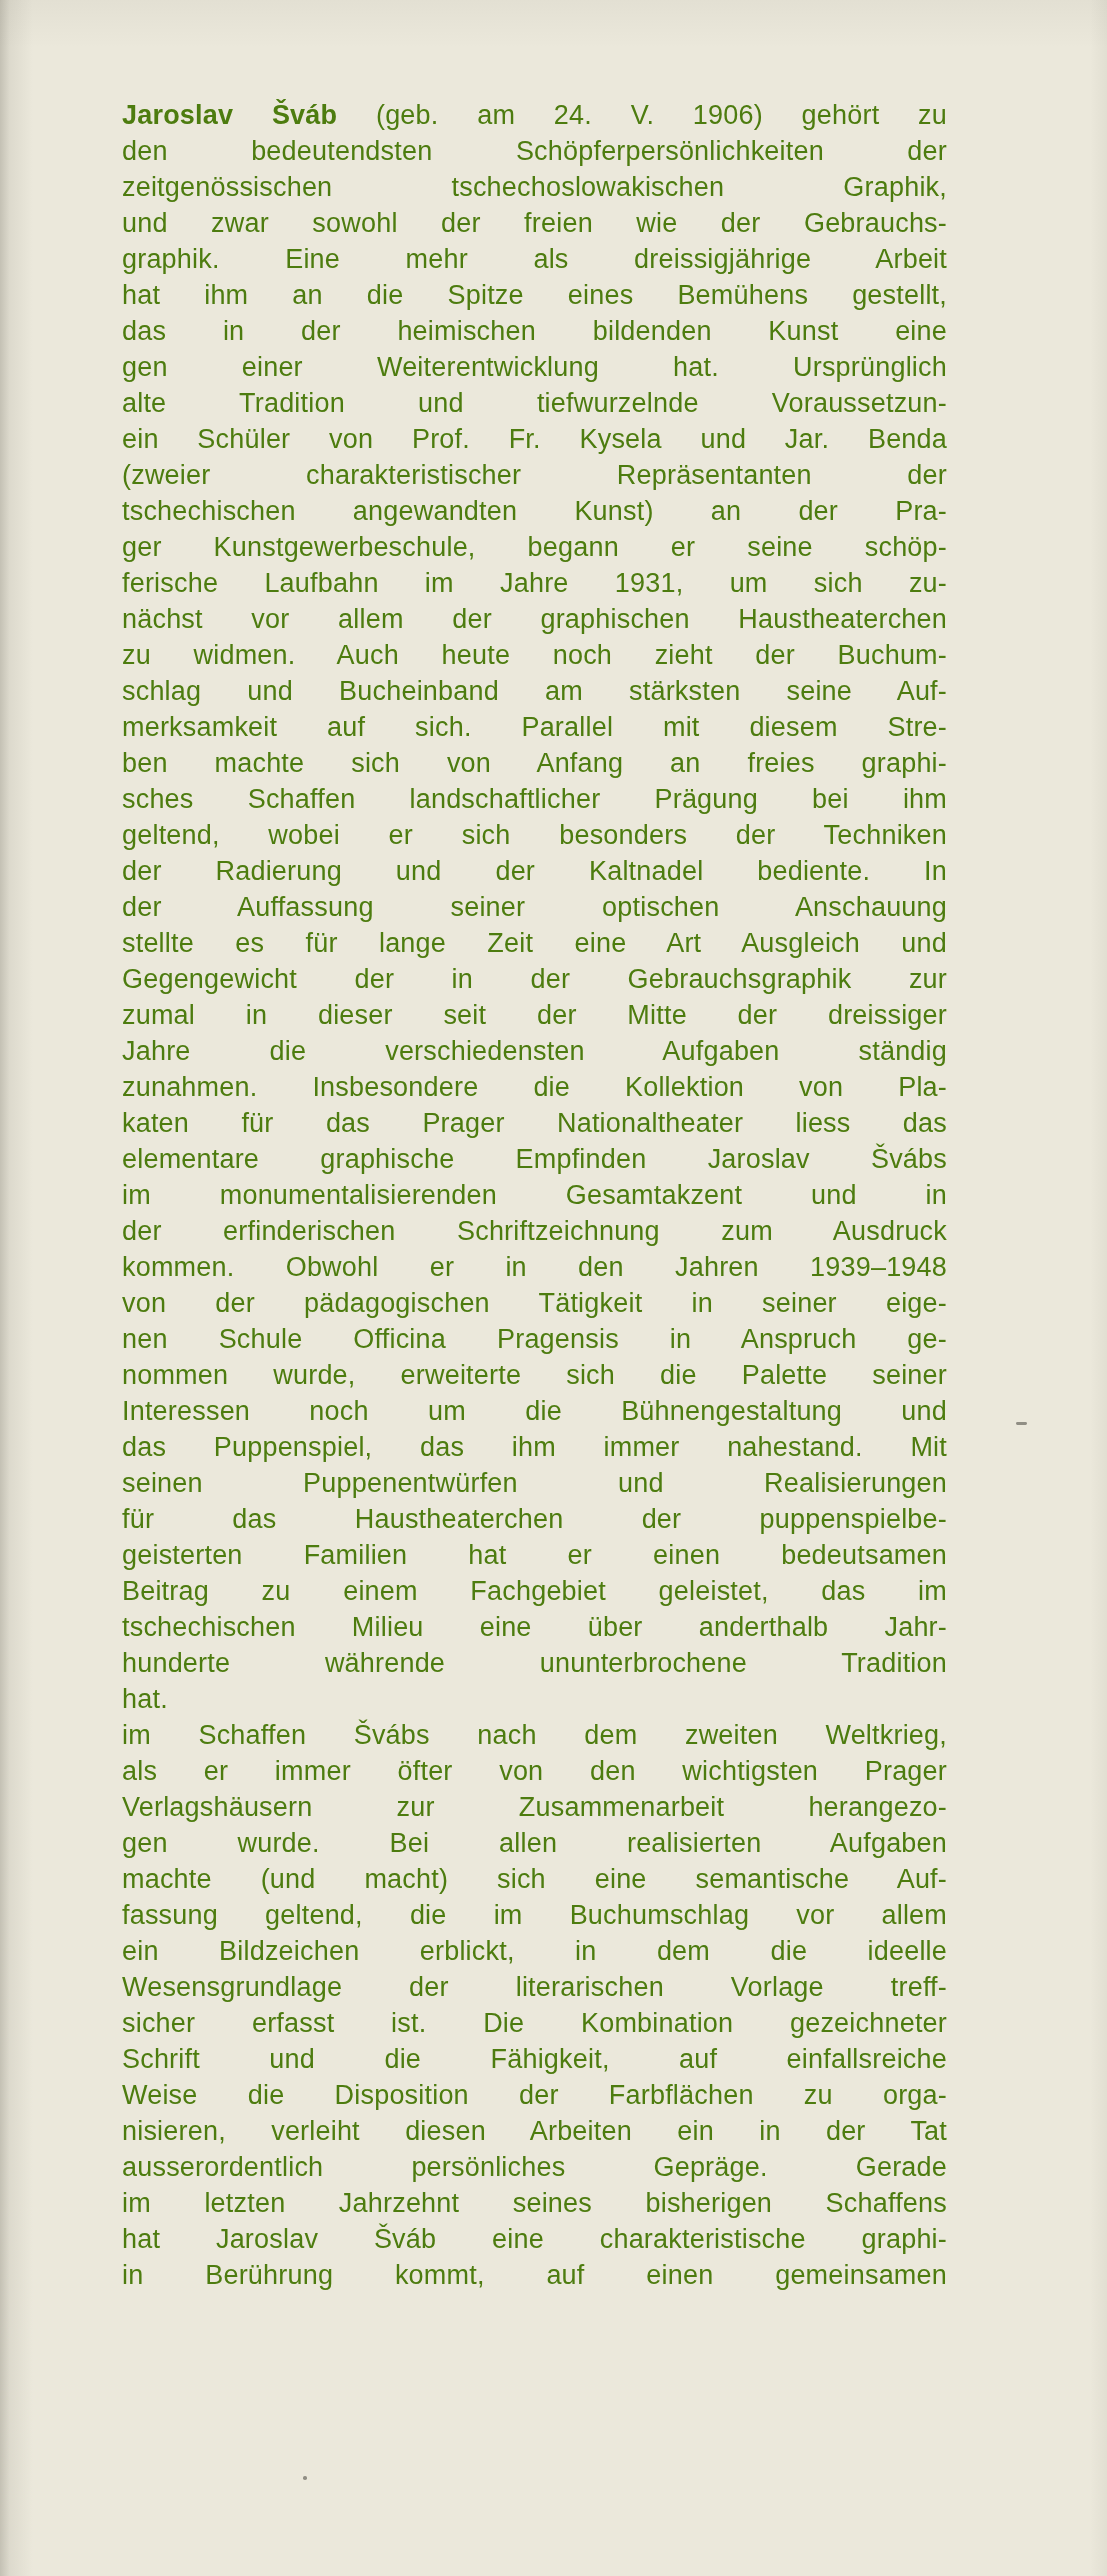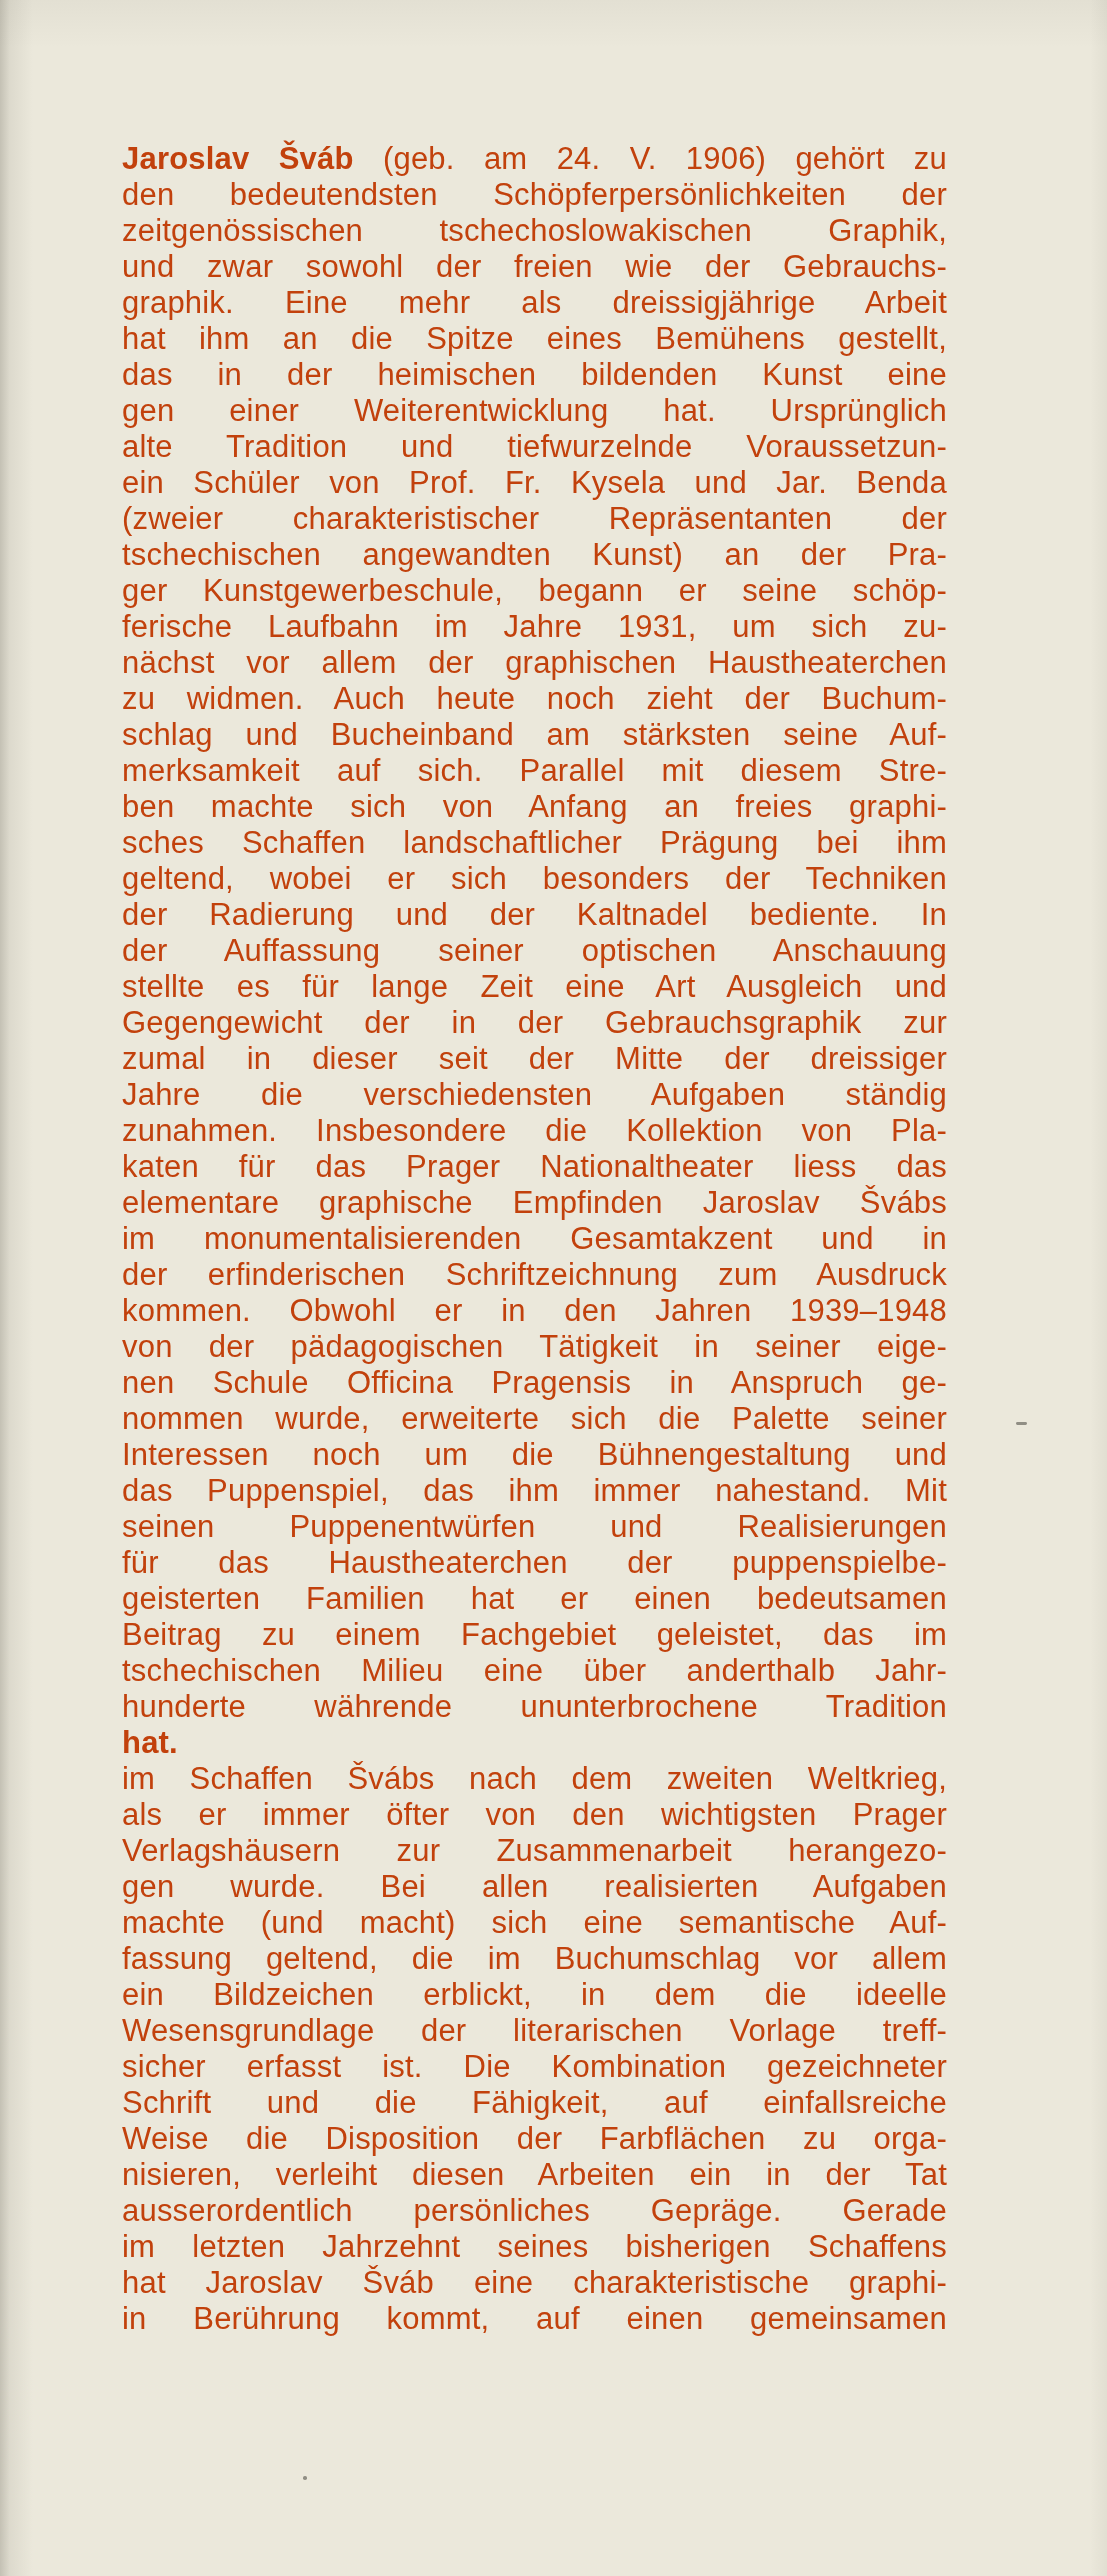--- a/index.html
+++ b/index.html
@@ -22,35 +22,33 @@
     background:
       linear-gradient(90deg, rgba(95,92,80,0.28) 0px, rgba(95,92,80,0.10) 9.7px, rgba(95,92,80,0.0) 33px),
       linear-gradient(270deg, rgba(95,92,80,0.07) 0px, rgba(95,92,80,0.0) 18px),
       linear-gradient(180deg, rgba(95,92,80,0.06) 0px, rgba(95,92,80,0.0) 48px);
   }
   .text-block {
     position: absolute;
     left: 122px;
     top: 97px;
     width: 825px;
-    color: #c2410c;
-    font-size: 31px;
+    color: #4d7c0f;
+    font-size: 27px;
     line-height: 36px;
     letter-spacing: 0.2px;
-    margin-top: 44px;
   }
   .paragraph { margin: 0; }
   .line {
     text-align: justify;
     text-align-last: justify;
     white-space: normal;
   }
   .line.last {
     text-align-last: left;
-    font-weight: bold;
   }
   .lead {
     font-weight: 700;
   }
   .speck {
     position: absolute;
     background: rgba(70,68,60,0.55);
     border-radius: 1.4px;
     pointer-events: none;
   }

